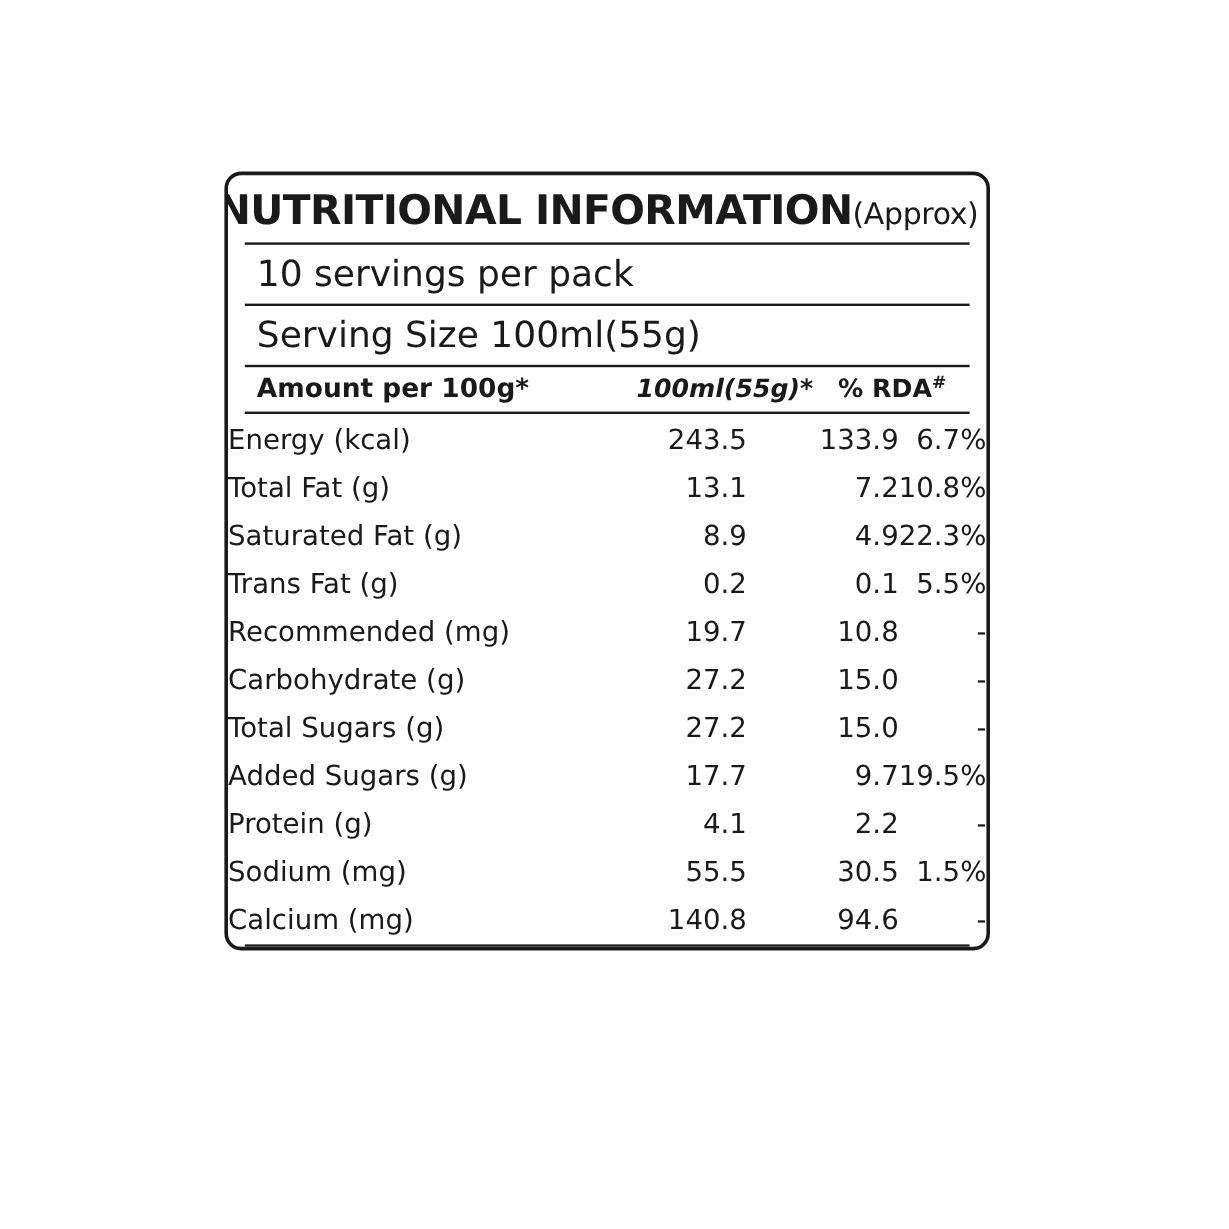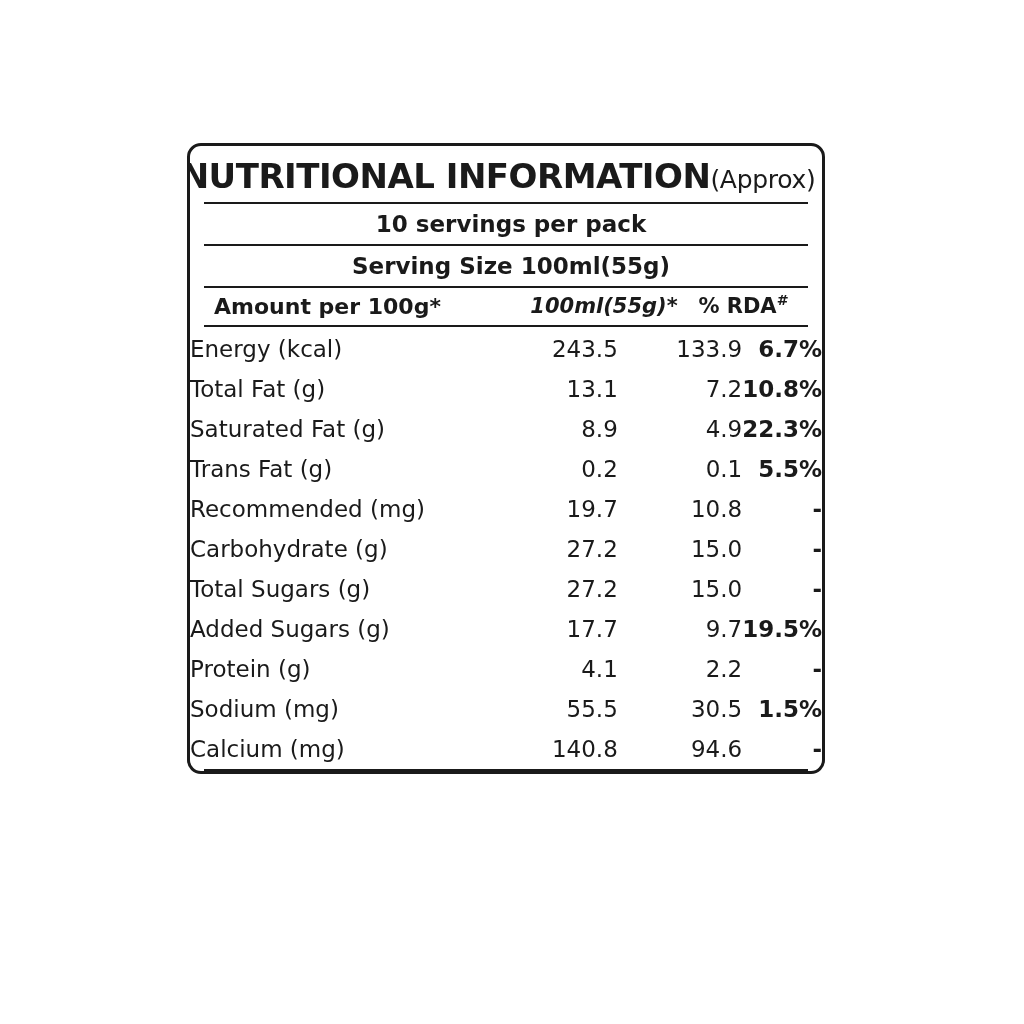--- a/index.html
+++ b/index.html
@@ -48,23 +48,22 @@
   }
 
   .rule {
     height: 2px;
     background: #1a1a1a;
     margin: 0 14px;
   }
 
   .line-row {
     padding: 7px 14px 7px 24px;
-    font-size: 23px;
-    font-weight: 700;
-    text-align: center;
+    font-size: 30px;
+    font-weight: 400;
   }
 
   .head-row {
     display: flex;
     padding: 6px 14px 6px 24px;
     font-size: 22px;
     font-weight: 700;
   }
   .head-amount { flex: 0 0 315px; }
   .head-col2 {
@@ -105,21 +104,20 @@
     padding-right: 24px;
   }
   td.v2 {
     width: 130px;
     text-align: right;
     padding-right: 22px;
   }
   td.v3 {
     text-align: right;
     padding-right: 22px;
-    font-weight: bold;
   }
 
   .footnote {
     padding: 8px 26px 12px 26px;
     font-size: 20.5px;
     line-height: 1.22;
     text-align: center;
   }
 </style>
 </head>

